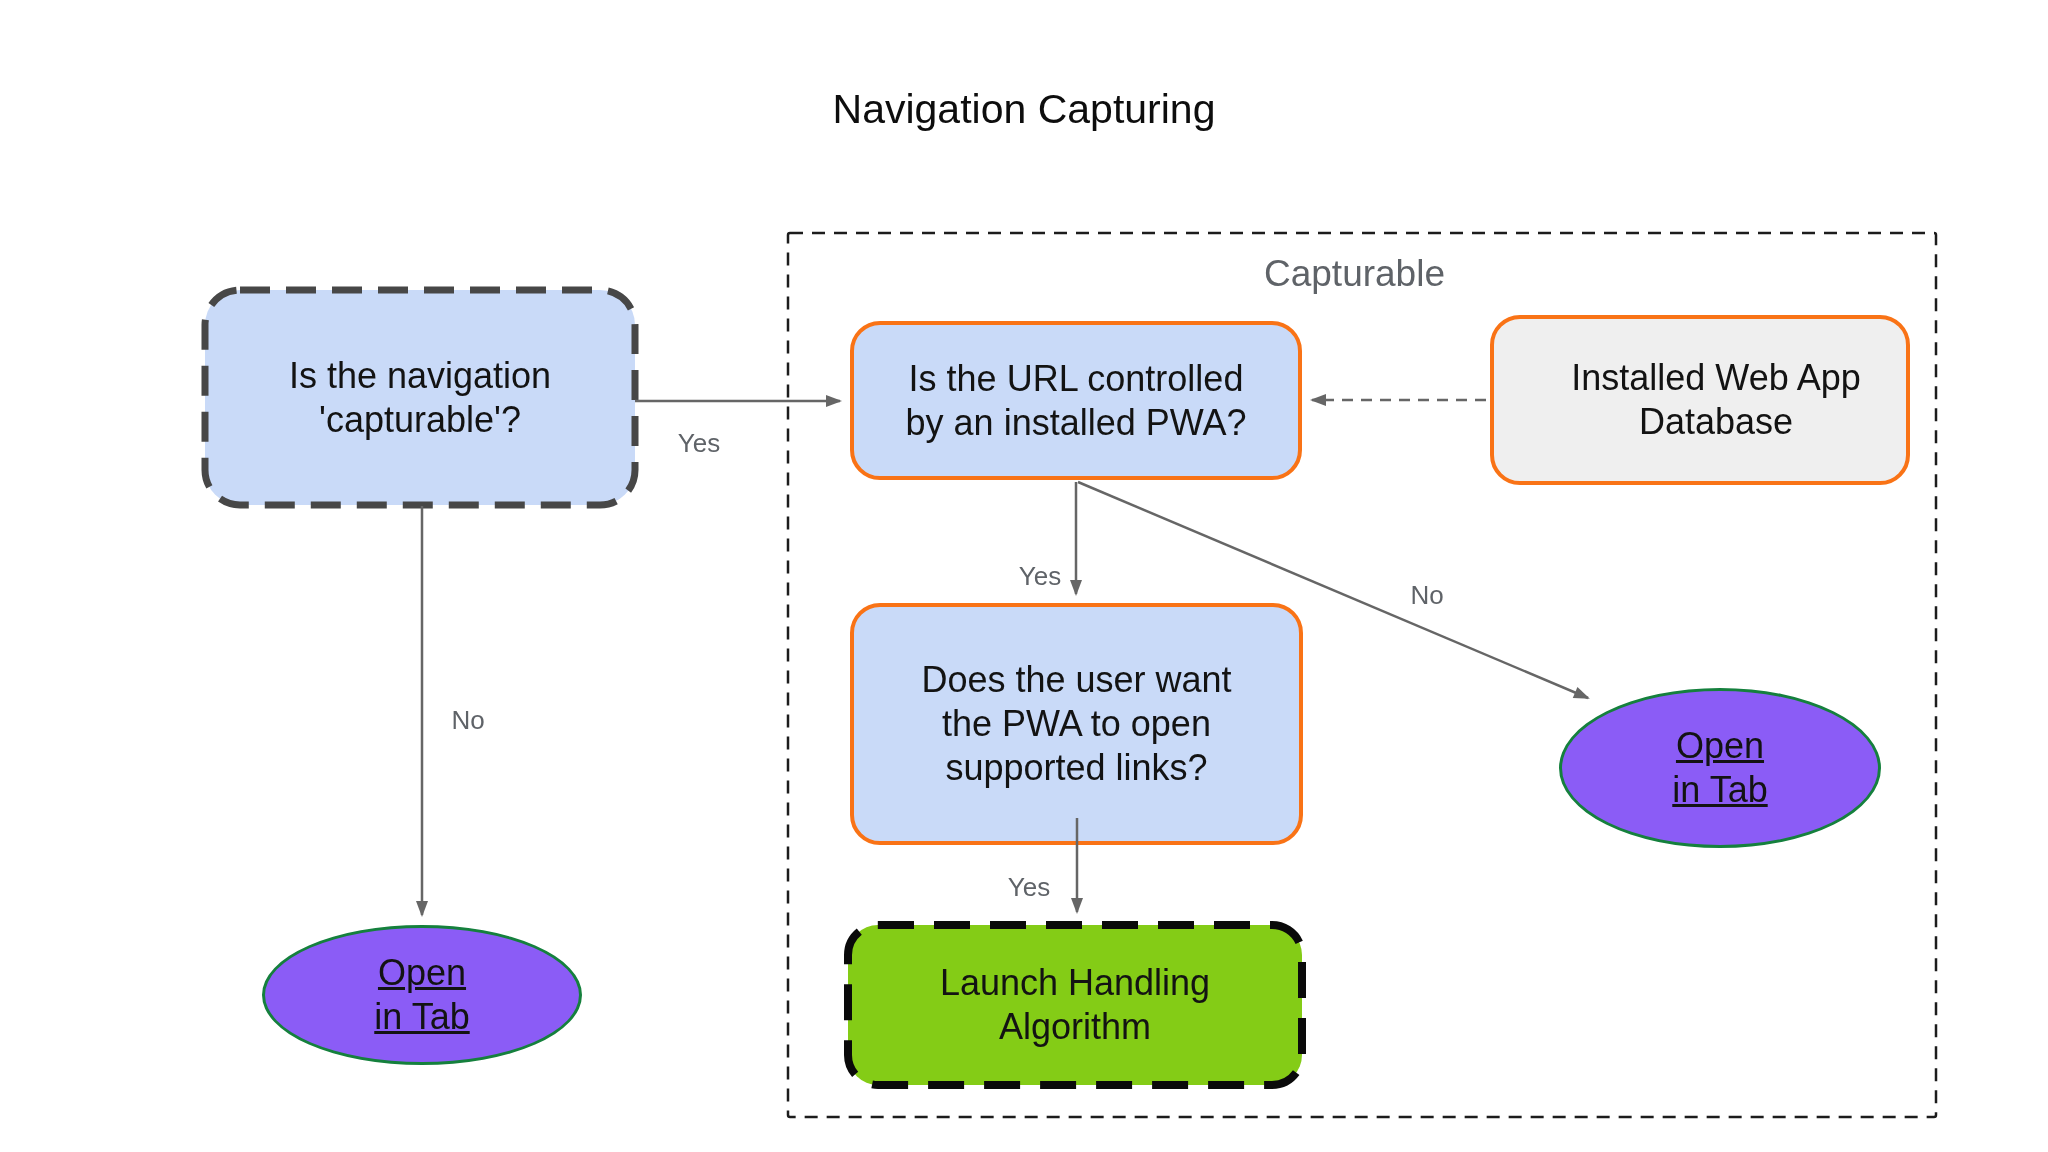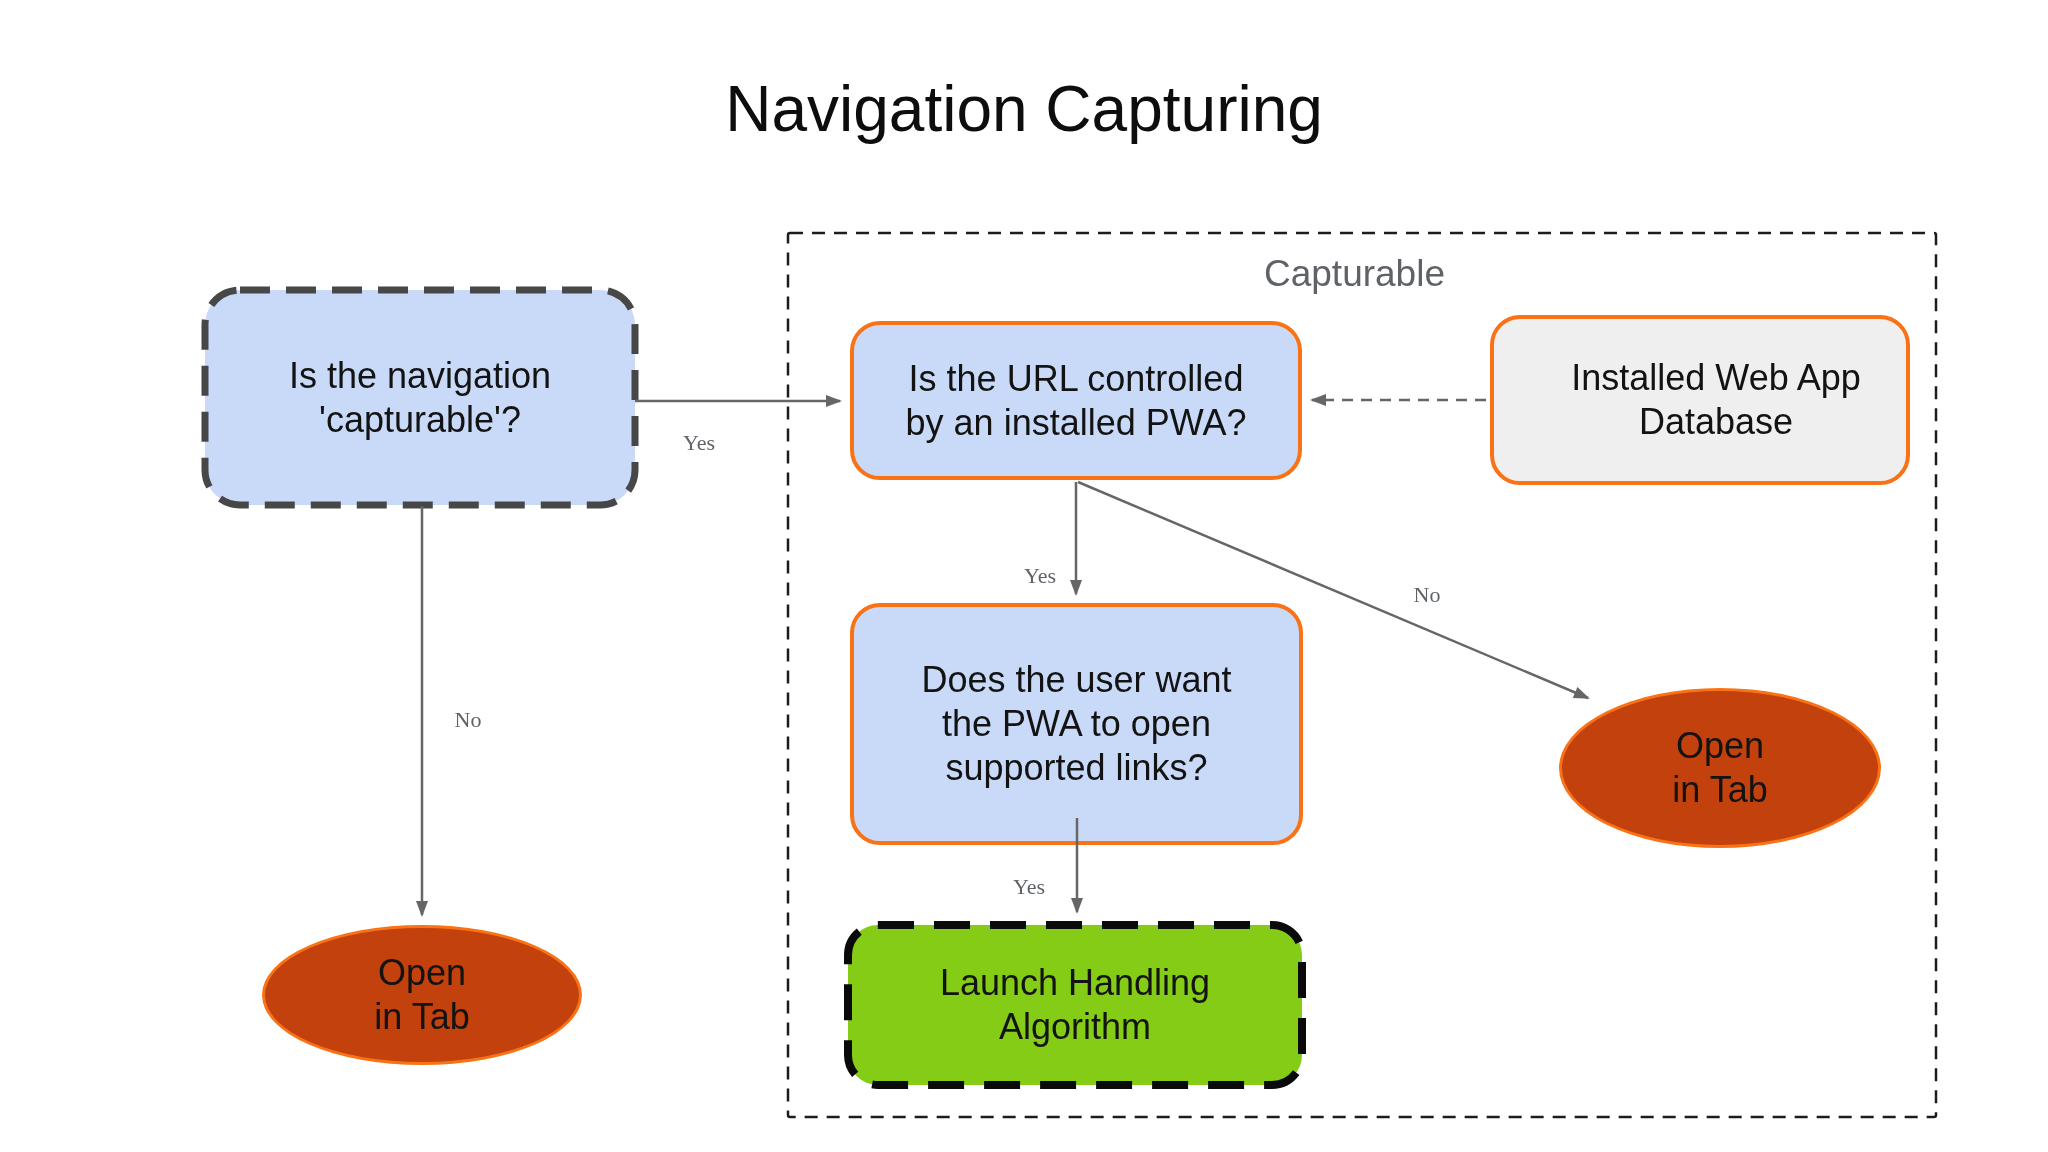--- a/index.html
+++ b/index.html
@@ -9,21 +9,21 @@
     height: 1152px;
     background: #ffffff;
     font-family: "Liberation Sans", "DejaVu Sans", sans-serif;
     overflow: hidden;
   }
   .title {
     position: absolute;
     left: 0; right: 0;
     top: 72px;
     text-align: center;
-    font-size: 64px;
+    font-size: 41px;
     line-height: 74px;
     font-weight: 400;
     color: #0d0d0d;
     letter-spacing: 0px;
   }
   .group-label {
     position: absolute;
     left: 1245px;
     top: 253px;
     width: 200px;
@@ -44,31 +44,31 @@
     box-sizing: border-box;
     z-index: 1;
   }
   .rounded { border-radius: 30px; }
   .solid-border { border: 4px solid #f97316; }
   .fill-blue  { background: #c9daf8; }
   .fill-gray  { background: #efefef; }
   .fill-pink  { background: #84cc16; }
   .ellipse {
     border-radius: 50%;
-    background: #c2410c;
-    border: 3px solid #f97316;
+    background: #8b5cf6;
+    border: 3px solid #15803d;
+    text-decoration: underline;
   }
   .edge-label {
     position: absolute;
     transform: translate(-50%, -50%);
-    font-size: 22px;
+    font-size: 26px;
     color: #5f6368;
     z-index: 3;
     white-space: nowrap;
-    font-family: Liberation Serif, serif;
   }
   svg.overlay {
     position: absolute;
     left: 0; top: 0;
     width: 2048px;
     height: 1152px;
     z-index: 2;
     pointer-events: none;
   }
 </style>

